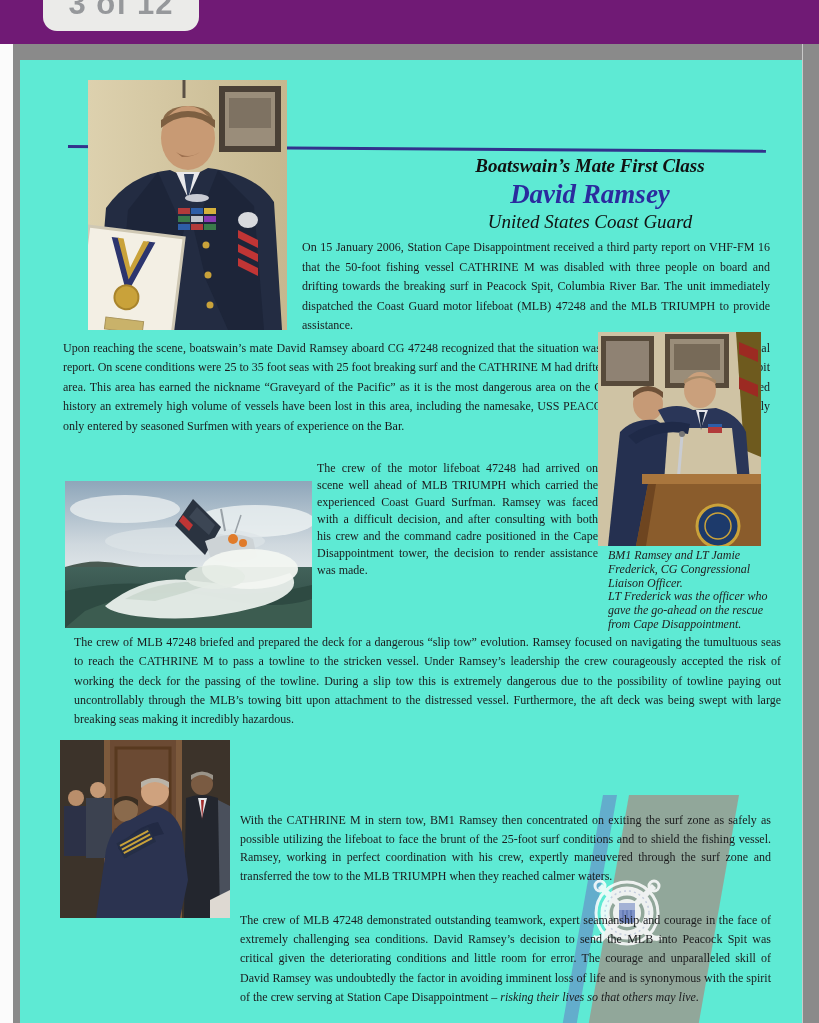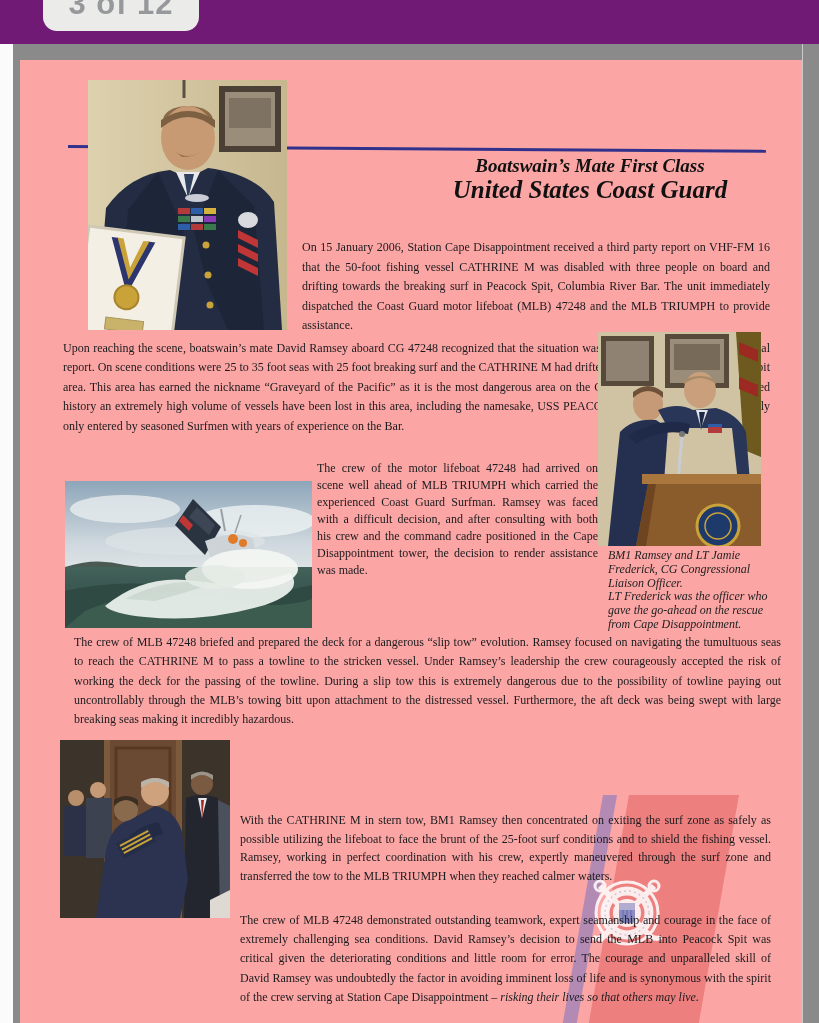--- a/index.html
+++ b/index.html
@@ -12,31 +12,31 @@
   .topbar{position:absolute;left:0;top:0;width:819px;height:44px;background:#701a75;overflow:hidden;z-index:5;}
   .page-pill{
     position:absolute;left:43px;top:-19px;width:156px;height:50px;
     background:#ebebe9;border-radius:14px;
     color:#96989b;font-family:"Liberation Sans",sans-serif;font-size:31px;font-weight:600;
     text-align:center;line-height:46px;letter-spacing:1px;
   }
   .frame-top{position:absolute;left:13px;top:44px;width:806px;height:16px;background:#8a8a8a;z-index:4;}
   .frame-left{position:absolute;left:13px;top:44px;width:7px;height:979px;background:#8a8a8a;z-index:4;}
   .frame-right{position:absolute;left:802px;top:44px;width:17px;height:979px;background:#8a8a8a;border-left:1px solid #c9c9c9;z-index:4;}
-  .page{position:absolute;left:20px;top:60px;width:782px;height:963px;background:#fca5a5;overflow:hidden;}
+  .page{position:absolute;left:20px;top:60px;width:782px;height:963px;background:#5eead4;overflow:hidden;}
 
   
   .rule{position:absolute;left:48px;top:85px;width:698px;height:3px;background:#32328c;transform:rotate(0.4deg);transform-origin:0 0;z-index:1;}
   .photo{position:absolute;z-index:2;}
   .photo svg{display:block;}
 
   .titleblock{position:absolute;left:390px;top:94px;width:360px;text-align:center;z-index:2;color:#111;}
   .title-rank{font-size:19px;font-weight:bold;font-style:italic;line-height:24px;}
   .title-name{font-size:27px;font-weight:bold;font-style:italic;line-height:32px;color:#2b2b9e;}
-  .title-branch{font-size:25px;font-weight:bold;font-style:italic;line-height:23px;}
+  .title-branch{font-size:19px;font-weight:normal;font-style:italic;line-height:23px;}
 
   .para{position:absolute;text-align:justify;color:#1b1b1d;font-size:12px;line-height:19.5px;z-index:2;}
   .p1{left:282px;top:178px;width:468px;}
   .p2{left:43px;top:279px;width:707px;line-height:19.4px;}
   .p3{left:297px;top:400px;width:281px;line-height:17px;}
   .p4{left:54px;top:573px;width:707px;line-height:19.3px;}
   .p5{left:220px;top:684px;width:531px;line-height:18.4px;}
   .p6{left:220px;top:751px;width:531px;line-height:18.6px;}
   .p7{left:220px;top:851px;width:531px;line-height:19.2px;}
   .italic-tail{font-style:italic;}
@@ -136,20 +136,21 @@
         <path d="M18,160 L40,215 L62,160 L54,160 L40,196 L26,160 Z" fill="#2c356e"></path>
         <path d="M24,160 L40,200 L56,160 L50,160 L40,188 L30,160 Z" fill="#c9a23a"></path>
         <circle cx="40" cy="218" r="12" fill="#c9a23a" stroke="#a8842c" stroke-width="2"></circle>
         <rect x="22" y="240" width="38" height="12" fill="#c9b26a" stroke="#a8935a" stroke-width="1"></rect>
       </g>
     </svg>
   </div>
 
   <div class="titleblock">
     <div class="title-rank">Boatswain’s Mate First Class</div>
+    <div class="title-name">David Ramsey</div>
     <div class="title-branch">United States Coast Guard</div>
   </div>
 
   <div class="para p1">On 15 January 2006, Station Cape Disappointment received a third party report on VHF-FM 16 that the 50-foot fishing vessel CATHRINE M was disabled with three people on board and drifting towards the breaking surf in Peacock Spit, Columbia River Bar.  The unit immediately dispatched the Coast Guard motor lifeboat (MLB) 47248 and the MLB TRIUMPH to provide assistance.</div>
   <div class="para p2">Upon reaching the scene, boatswain’s mate David Ramsey aboard CG 47248 recognized that the situation was much more critical than the initial report.  On scene conditions were 25 to 35 foot seas with 25 foot breaking surf and the CATHRINE M had drifted into the treacherous Peacock Spit area.  This area has earned the nickname “Graveyard of the Pacific” as it is the most dangerous area on the Columbia River Bar.  Over recorded history an extremely high volume of vessels have been lost in this area, including the namesake, USS PEACOCK.  As such, this area is normally only entered by seasoned Surfmen with years of experience on the Bar.</div>
 
   <div class="photo" style="left:578px;top:272px;">
     <svg width="163" height="214" viewBox="0 0 163 214">
       <rect width="163" height="214" fill="#cfc3a4"></rect>
       <rect x="3" y="4" width="53" height="50" fill="#574a3a"></rect>

